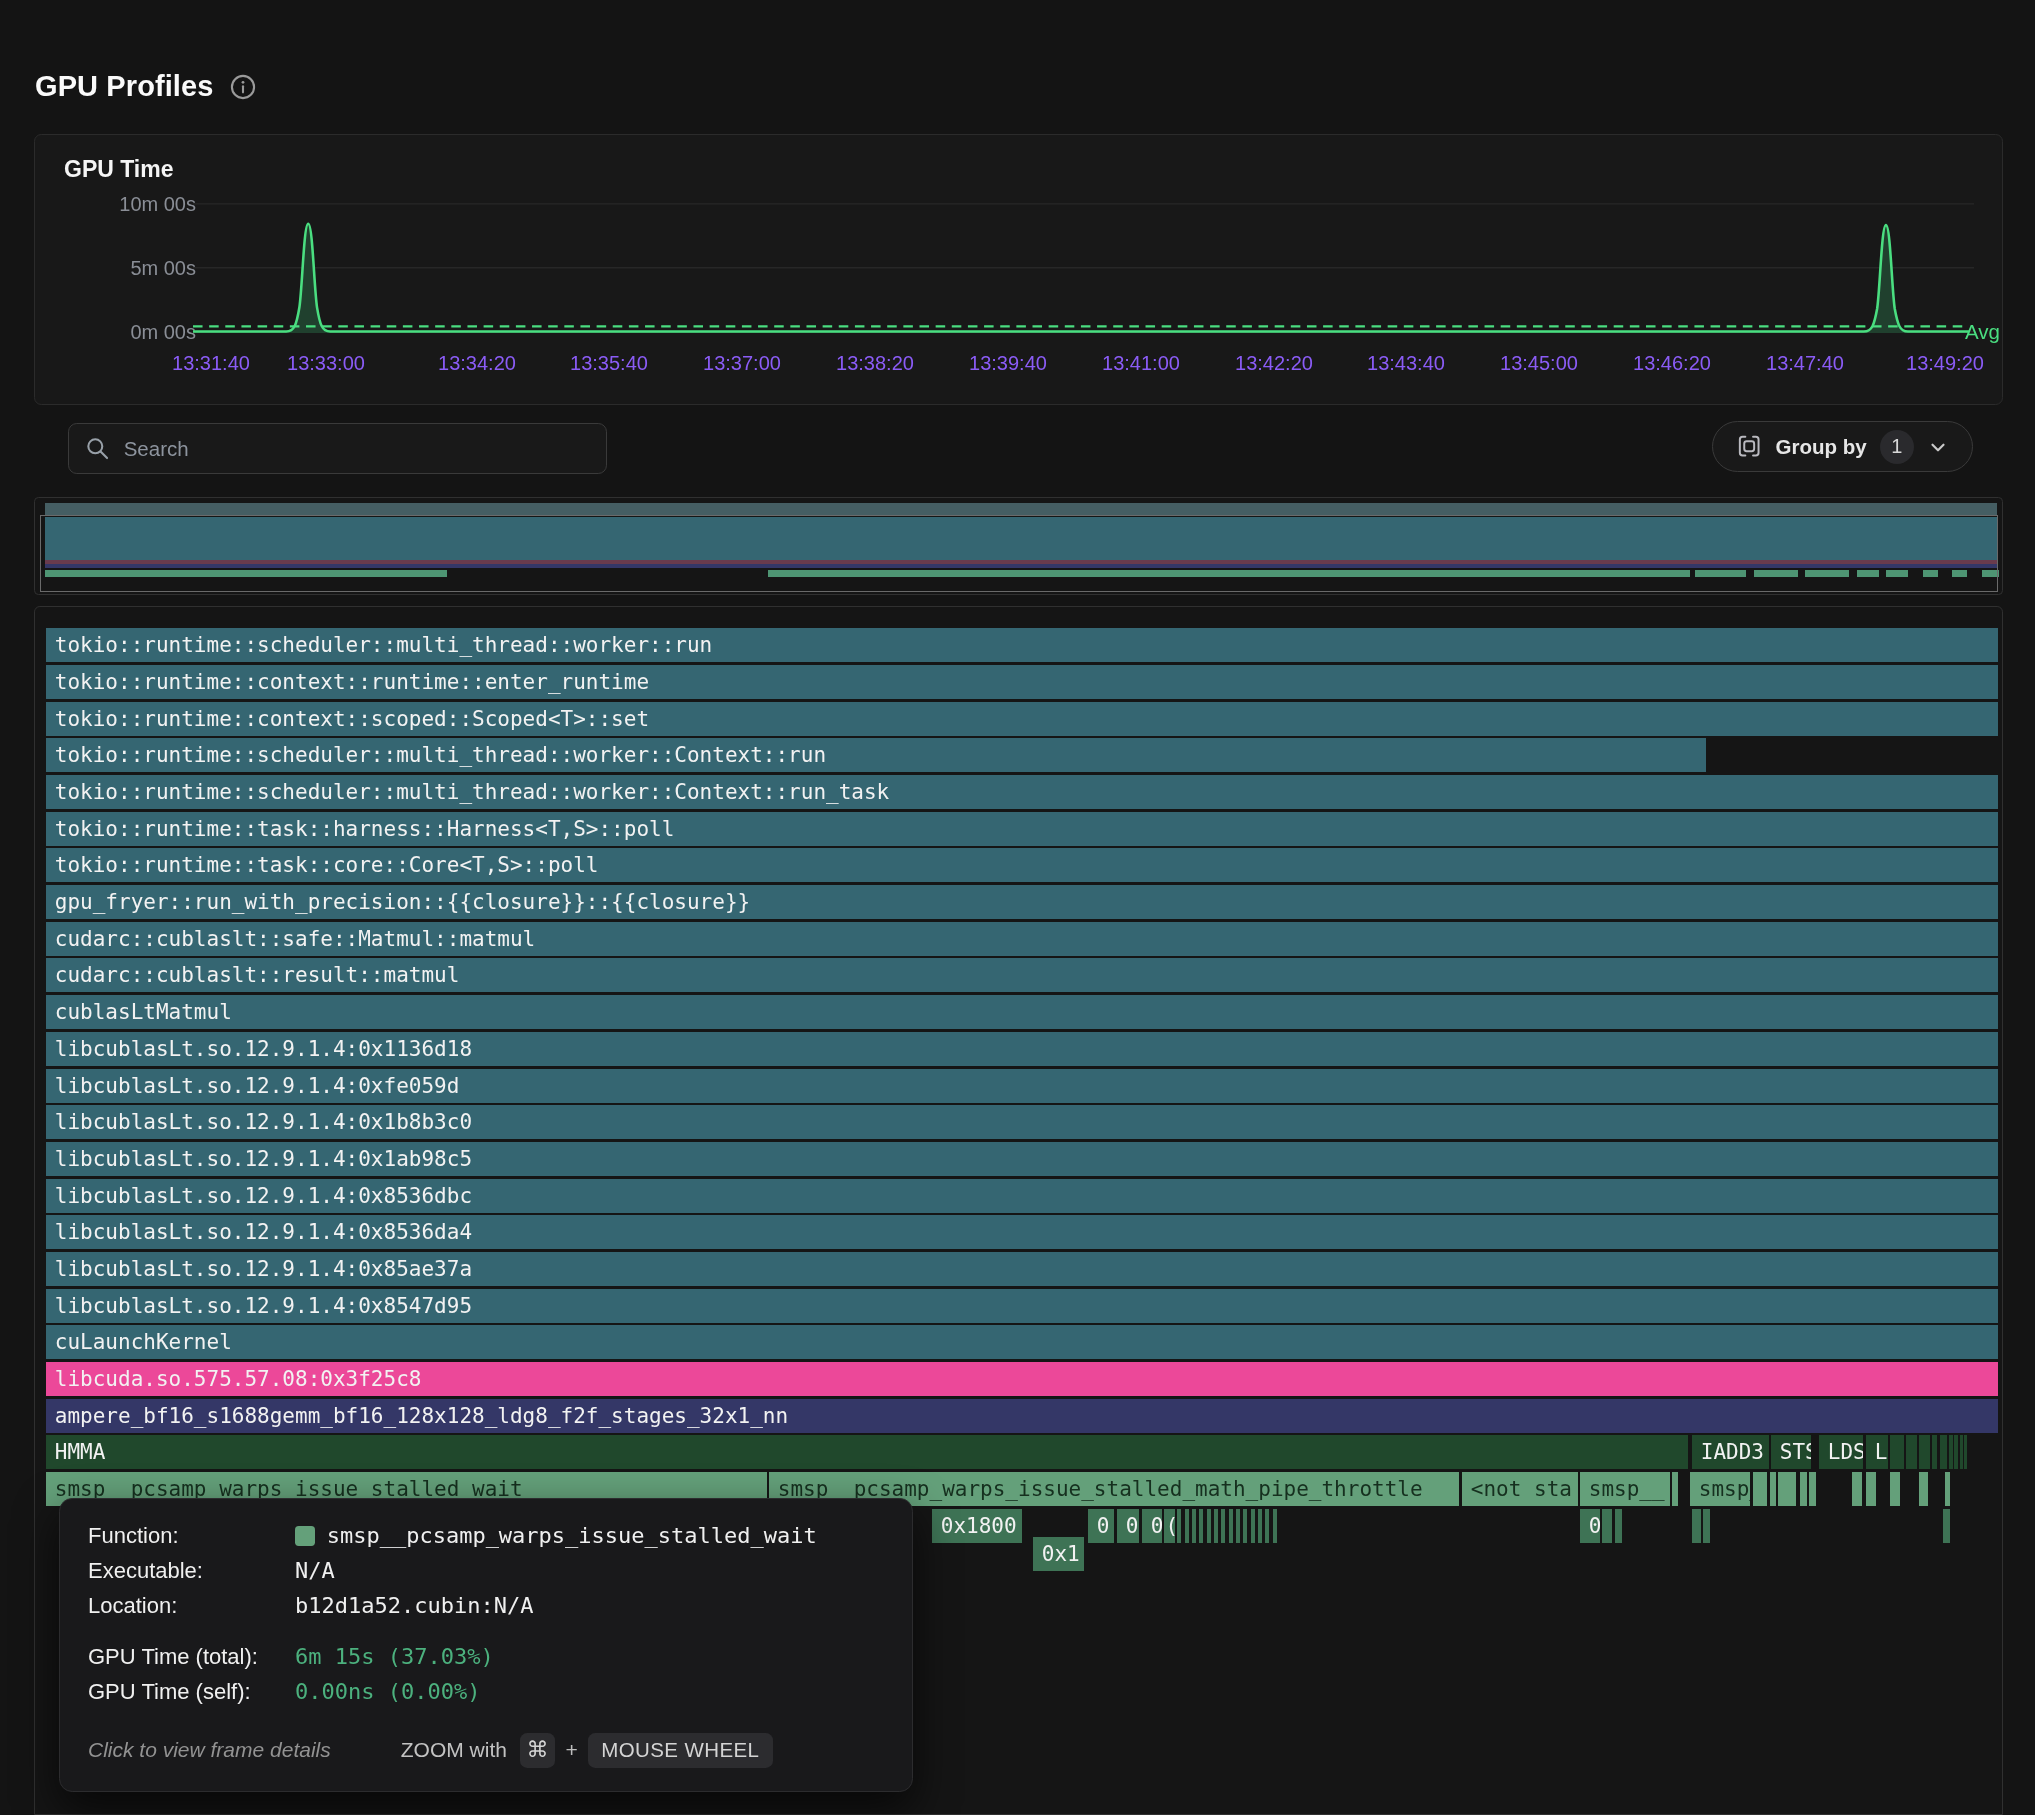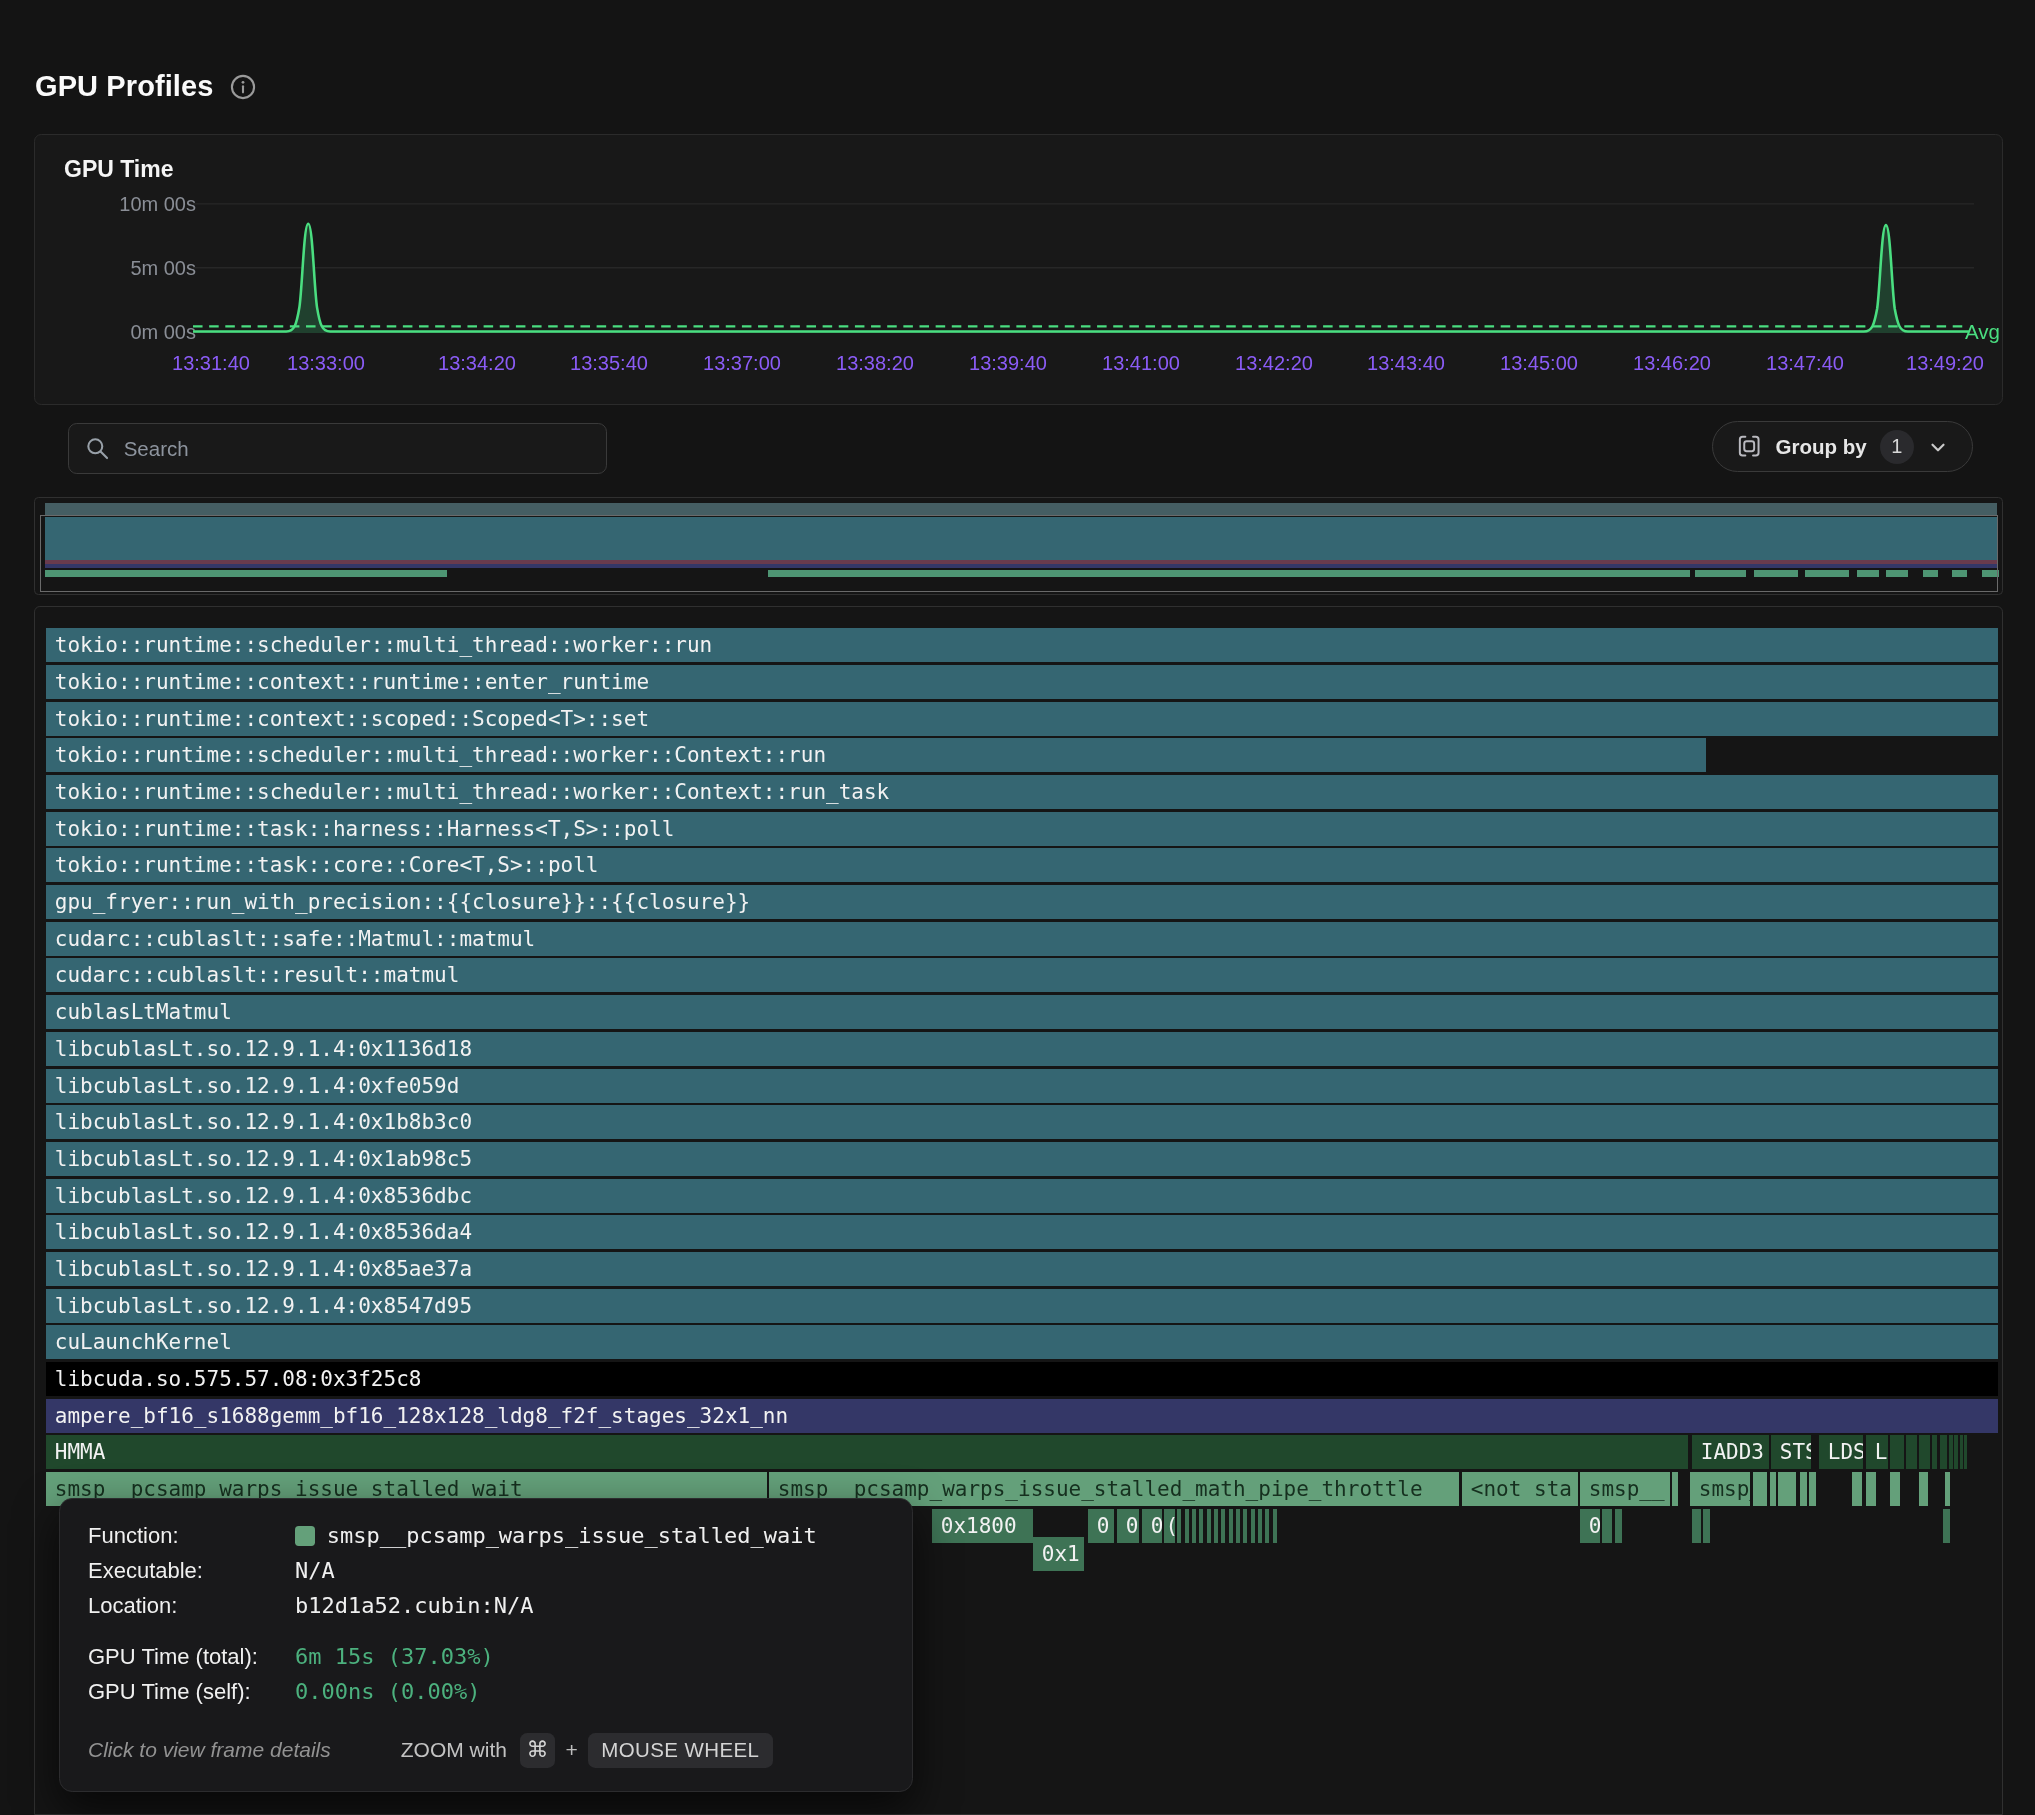--- a/index.html
+++ b/index.html
@@ -48,21 +48,21 @@
   .mm-green{position:absolute;top:72px;height:6.6px;background:#4e9573;}
 
   
   .flame{position:absolute;left:34px;top:606px;width:1969px;height:1209px;box-sizing:border-box;
          background:#151515;border:0.7px solid #303030;border-radius:5.9px 5.9px 0 0;overflow:hidden;}
   .frow{position:absolute;left:0;width:100%;height:34px;}
   .fblock{position:absolute;top:0;height:34px;box-sizing:border-box;overflow:hidden;
           white-space:nowrap;font-family:"DejaVu Sans Mono",monospace;font-size:21px;
           line-height:34px;padding-left:8.8px;color:#f2f2f2;cursor:pointer;}
   .c-teal{background:#356672;}
-  .c-maroon{background:#000000;}
+  .c-maroon{background:#ec4899;}
   .c-indigo{background:#343767;}
   .c-hmma{background:#20482c;}
   .c-lgreen{background:#64a07a;color:#16301f;}
   .c-mgreen{background:#3e7355;}
 
   
   .tooltip{position:absolute;left:59px;top:1498px;width:854px;box-sizing:border-box;
            background:#19191b;border:0.7px solid #2c2c2e;border-radius:13.2px;z-index:10;
            box-shadow:0 17.6px 44px rgba(0,0,0,.65);padding:19px 28px 22px 28px;}
   .tt-row{display:flex;align-items:center;height:35px;}
@@ -263,21 +263,21 @@
       <div class="fblock c-lgreen" style="left: 1743px; width: 17.6px;"></div>
       <div class="fblock c-lgreen" style="left: 1765px; width: 7.3px; padding-left: 1.5px;"></div>
       <div class="fblock c-lgreen" style="left: 1774px; width: 6.6px; padding-left: 1.5px;"></div>
       <div class="fblock c-lgreen" style="left: 1817px; width: 10.3px; padding-left: 1.5px;"></div>
       <div class="fblock c-lgreen" style="left: 1831px; width: 10.3px; padding-left: 1.5px;"></div>
       <div class="fblock c-lgreen" style="left: 1855px; width: 9.5px; padding-left: 1.5px;"></div>
       <div class="fblock c-lgreen" style="left: 1884px; width: 8.8px; padding-left: 1.5px;"></div>
       <div class="fblock c-lgreen" style="left: 1910px; width: 5.1px; padding-left: 1.5px;"></div>
     </div>
     <div class="frow" style="top: 902px;">
-      <div class="fblock c-mgreen" style="left: 897px; width: 101px;">0x1800</div>
+      <div class="fblock c-mgreen" style="left: 897px; width: 90px;">0x1800</div>
       <div class="fblock c-mgreen" style="left: 998px; width: 51px; margin-top: 28px;">0x1</div>
       <div class="fblock c-mgreen" style="left: 1053px; width: 26px;">0</div>
       <div class="fblock c-mgreen" style="left: 1082px; width: 22px;">0</div>
       <div class="fblock c-mgreen" style="left: 1107px; width: 20px;">0</div>
       <div class="fblock c-mgreen" style="left: 1129px; width: 11px; padding-left: 1.5px;">(</div>
       <div class="fblock c-mgreen" style="left: 1142px; width: 4.4px; padding-left: 1.5px;"></div>
       <div class="fblock c-mgreen" style="left: 1150px; width: 4.4px; padding-left: 1.5px;"></div>
       <div class="fblock c-mgreen" style="left: 1157px; width: 4.4px; padding-left: 1.5px;"></div>
       <div class="fblock c-mgreen" style="left: 1164px; width: 4.4px; padding-left: 1.5px;"></div>
       <div class="fblock c-mgreen" style="left: 1172px; width: 4.4px; padding-left: 1.5px;"></div>

